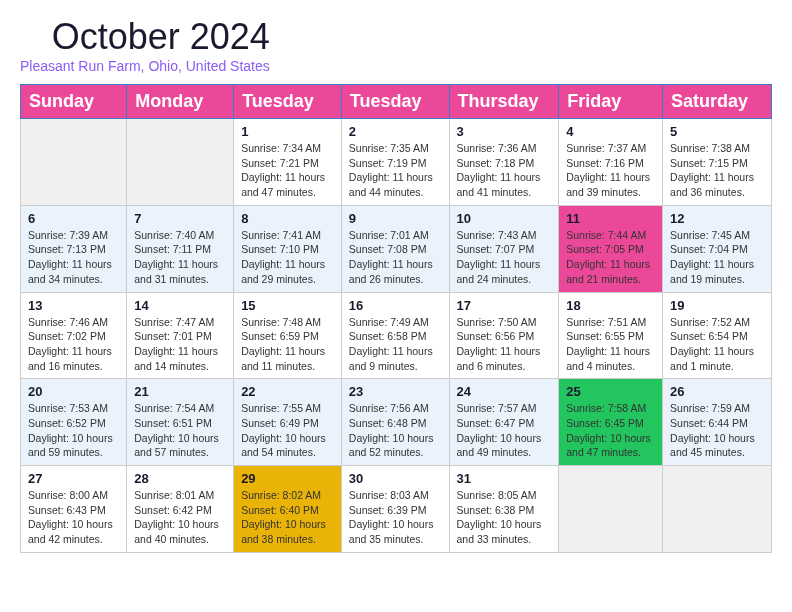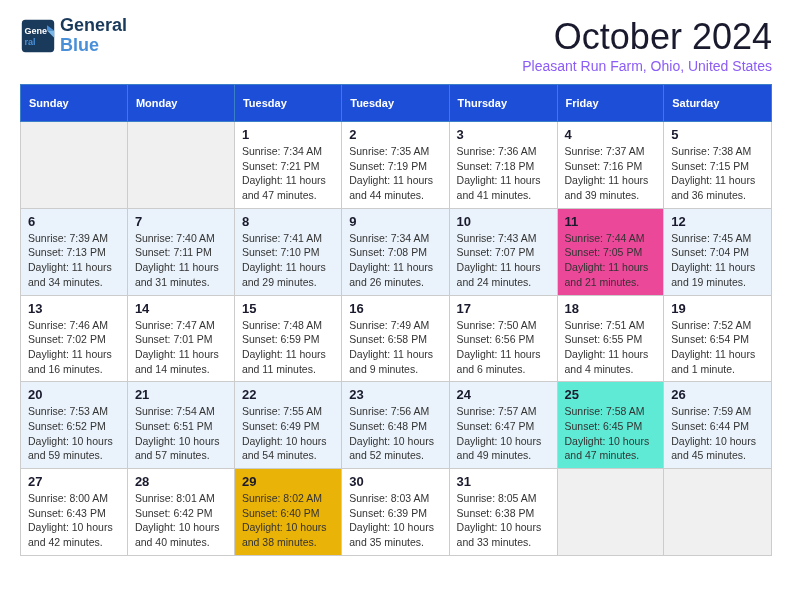--- a/index.html
+++ b/index.html
@@ -39,26 +39,26 @@
     .location {
       font-size: 14px;
       color: #8b5cf6;
     }
     .calendar-table {
       width: 100%;
       border-collapse: collapse;
       border: 1px solid #ccc;
     }
     .calendar-table th {
-      background-color: #1d4ed8;
+      background-color: #ec4899;
       color: #fff;
-      font-size: 11px;
+      font-size: 18px;
       font-weight: bold;
       text-align: left;
-      padding: 12px 8px;
+      padding: 6px 8px;
       border: 1px solid #3a7fc8;
     }
     .calendar-table td {
       border: 1px solid #ccc;
       vertical-align: top;
       padding: 5px 7px;
       width: 113px;
       min-height: 80px;
       background: #fff;
     }
@@ -81,33 +81,20 @@
     }
     .empty-cell {
       background: #f0f0f0 !important;
     }
   </style>
 </head>
 <body>
 
 <div class="page">
   <div class="header">
-    <div class="logo">
-      <svg class="logo-icon" viewBox="0 0 40 40" xmlns="http://www.w3.org/2000/svg">
-        <rect x="2" y="2" width="36" height="36" rx="4" fill="#1a3a5c"></rect>
-        <text x="5" y="18" font-size="10" fill="white" font-family="Arial" font-weight="bold">Gene</text>
-        <text x="5" y="30" font-size="10" fill="#4a90d9" font-family="Arial" font-weight="bold">ral</text>
-        <polygon points="30,8 38,14 30,14" fill="#4a90d9"></polygon>
-        <polygon points="30,14 38,14 38,22" fill="#7ab8e8"></polygon>
-      </svg>
-      <div>
-        <div style="font-size:18px;font-weight:bold;color:#1a3a5c;line-height:1.1;">General</div>
-        <div style="font-size:18px;font-weight:bold;color:#4a90d9;line-height:1.1;">Blue</div>
-      </div>
-    </div>
     <div class="title-section">
       <div class="month-title">October 2024</div>
       <div class="location">Pleasant Run Farm, Ohio, United States</div>
     </div>
   </div>
 
   <table class="calendar-table">
     <thead>
       <tr>
       <th>Sunday</th>
@@ -168,21 +155,21 @@
 Daylight: 11 hours and 31 minutes.</div>
           </td>
           <td style="background-color: rgb(234, 243, 251);">
             <div class="day-number">8</div>
             <div class="day-info">Sunrise: 7:41 AM
 Sunset: 7:10 PM
 Daylight: 11 hours and 29 minutes.</div>
           </td>
           <td style="background-color: rgb(234, 243, 251);">
             <div class="day-number">9</div>
-            <div class="day-info">Sunrise: 7:34 AM
+            <div class="day-info">Sunrise: 7:01 AM
 Sunset: 7:08 PM
 Daylight: 11 hours and 26 minutes.</div>
           </td>
           <td style="background-color: rgb(234, 243, 251);">
             <div class="day-number">10</div>
             <div class="day-info">Sunrise: 7:43 AM
 Sunset: 7:07 PM
 Daylight: 11 hours and 24 minutes.</div>
           </td>
           <td style="background-color: #ec4899; margin-top: 12px;">
@@ -266,21 +253,21 @@
             <div class="day-info">Sunrise: 7:56 AM
 Sunset: 6:48 PM
 Daylight: 10 hours and 52 minutes.</div>
           </td>
           <td style="background-color: rgb(234, 243, 251);">
             <div class="day-number">24</div>
             <div class="day-info">Sunrise: 7:57 AM
 Sunset: 6:47 PM
 Daylight: 10 hours and 49 minutes.</div>
           </td>
-          <td style="background-color: #5eead4;">
+          <td style="background-color: #22c55e;">
             <div class="day-number">25</div>
             <div class="day-info">Sunrise: 7:58 AM
 Sunset: 6:45 PM
 Daylight: 10 hours and 47 minutes.</div>
           </td>
           <td style="background-color: rgb(234, 243, 251);">
             <div class="day-number">26</div>
             <div class="day-info">Sunrise: 7:59 AM
 Sunset: 6:44 PM
 Daylight: 10 hours and 45 minutes.</div>

